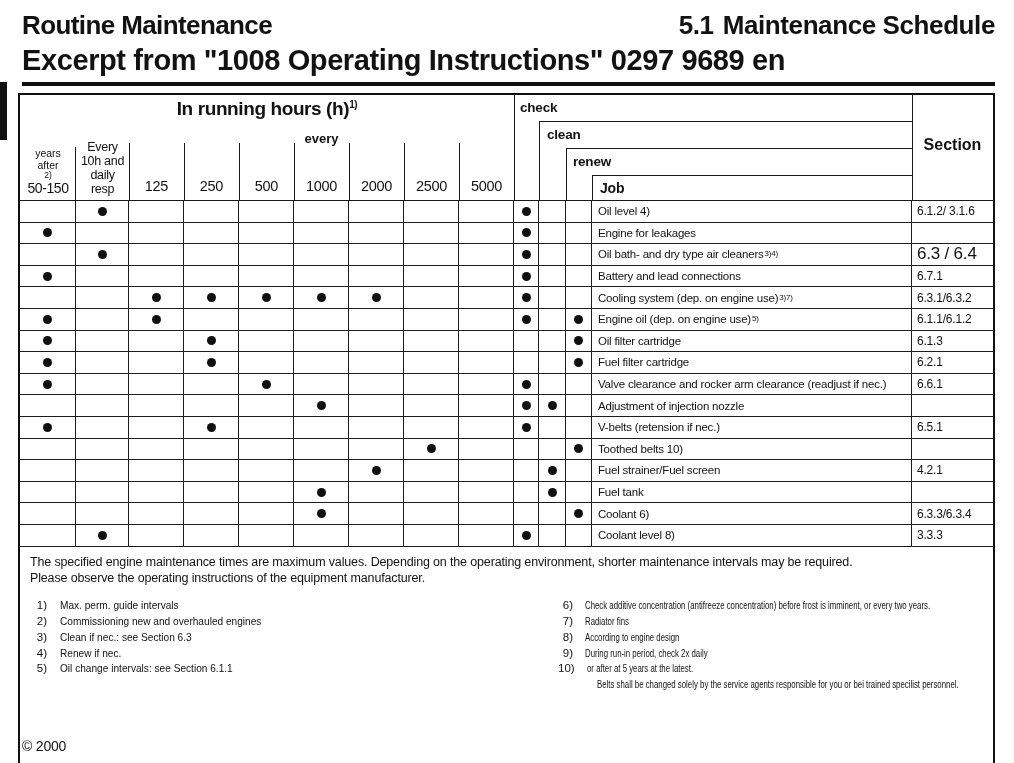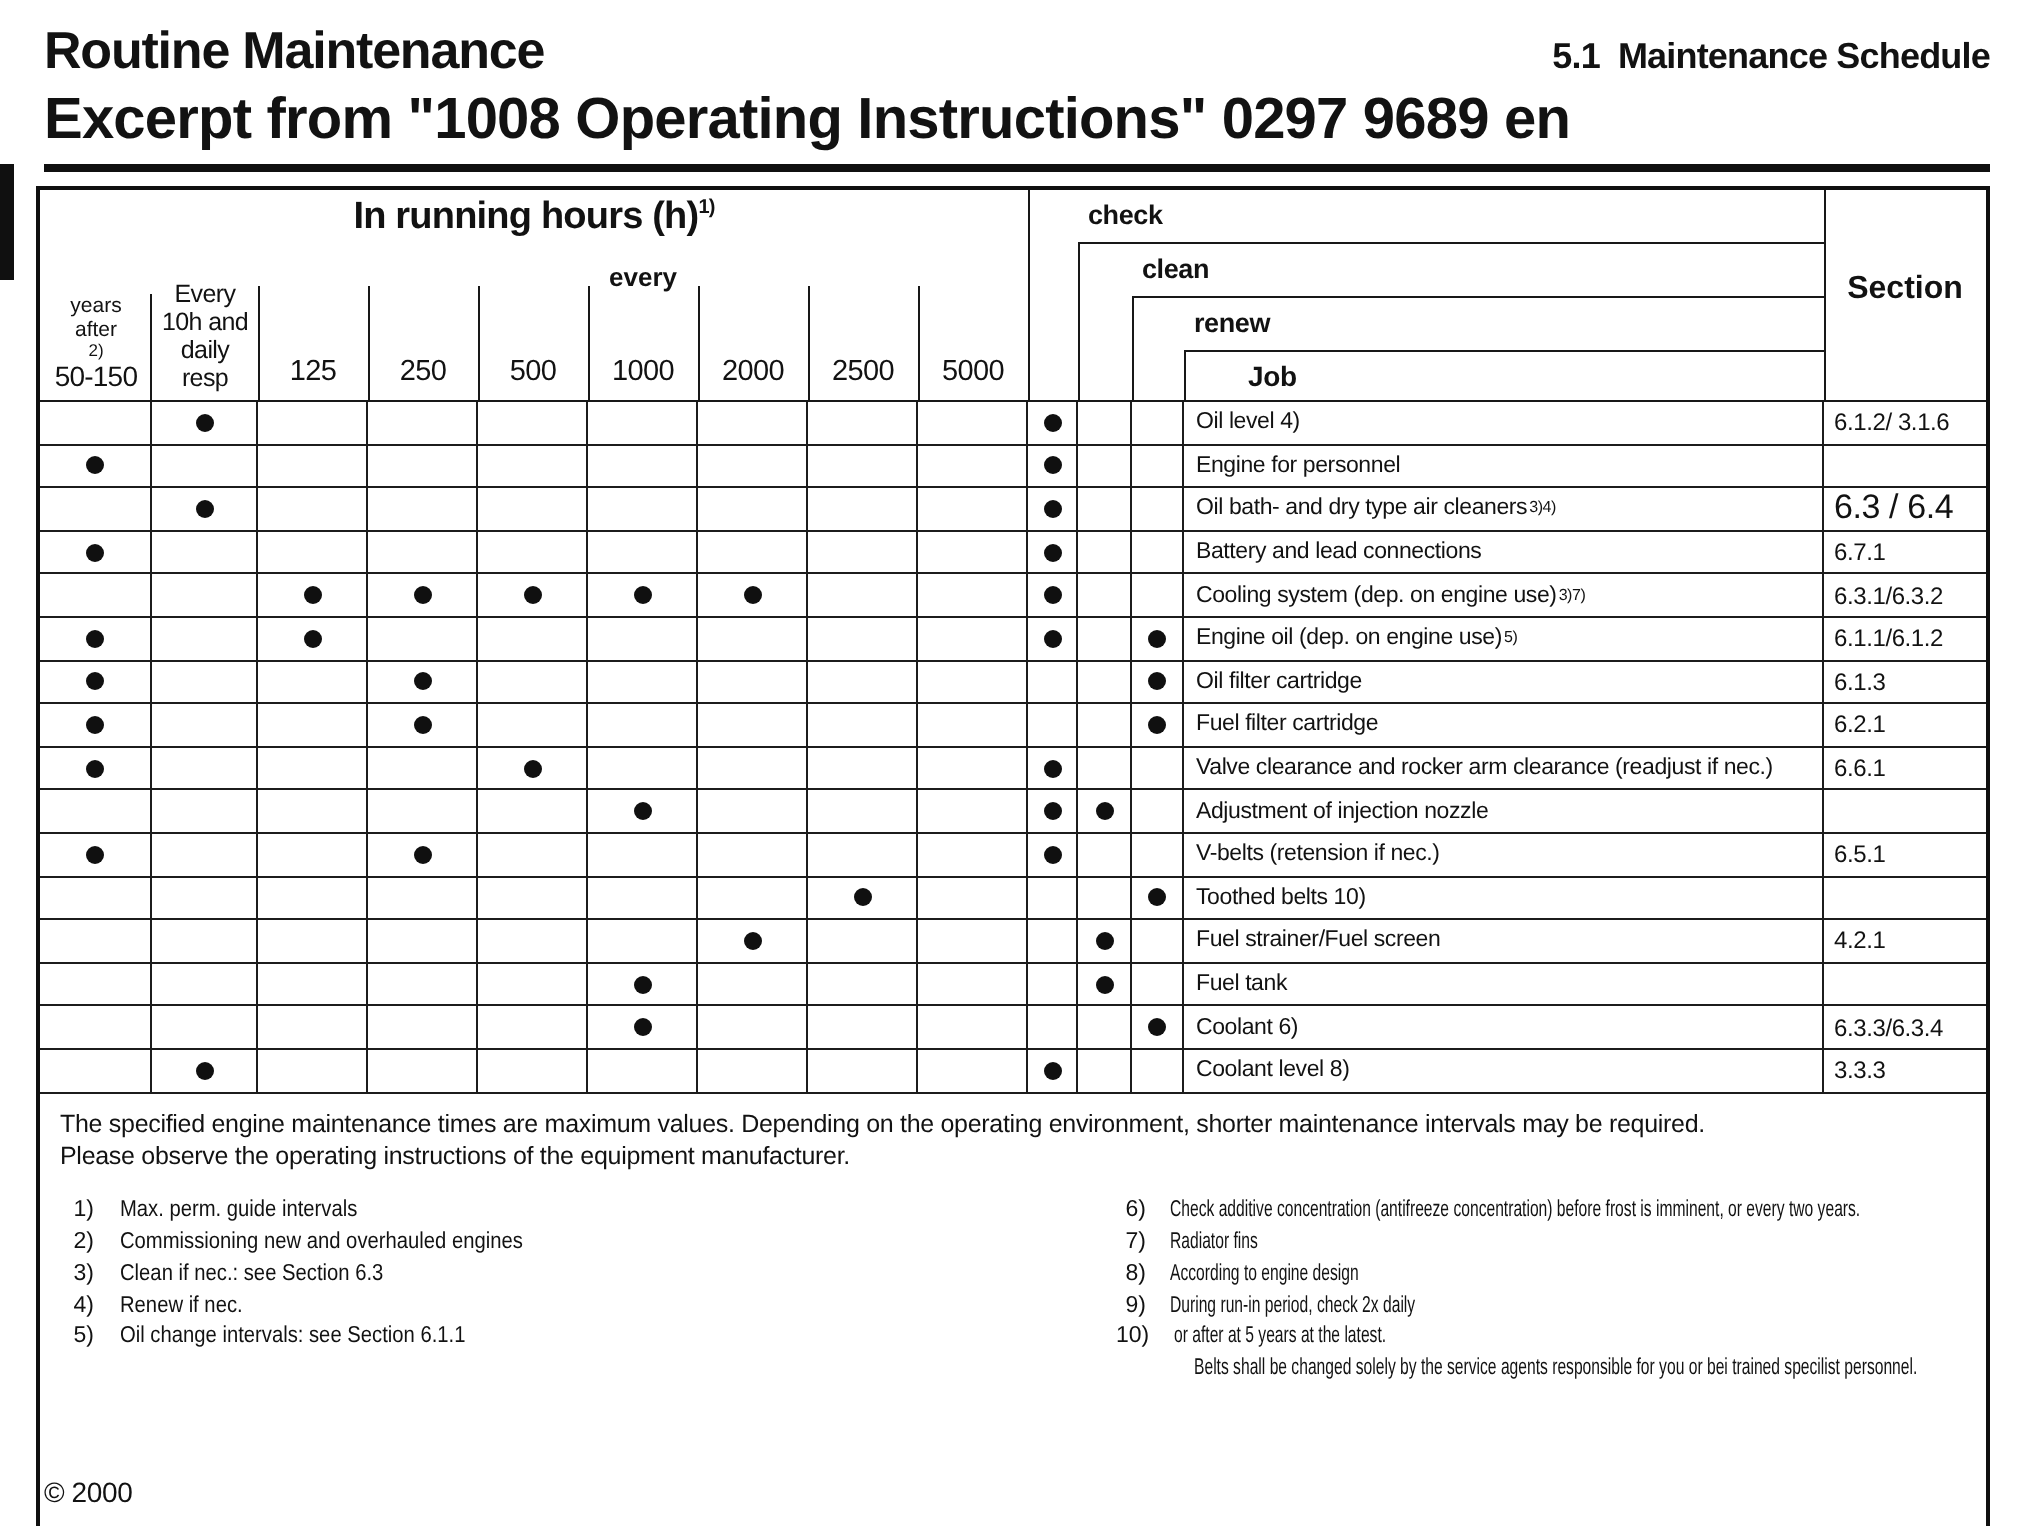--- a/index.html
+++ b/index.html
@@ -12,21 +12,21 @@
   }
   .page { position: relative; width: 1014px; height: 763px; }
 
   
   .side-mark { position: absolute; left: 0; top: 82px; width: 7px; height: 58px; background: #101010; }
 
   
   .header { position: absolute; left: 22px; top: 10px; width: 973px; }
   .header-row { display: flex; justify-content: space-between; align-items: baseline; }
   .title { margin: 0; font-size: 26px; font-weight: bold; letter-spacing: -0.6px; }
-  .chapter { font-size: 18px; font-weight: bold; letter-spacing: -0.4px; white-space: nowrap; }
+  .chapter { font-size: 26px; font-weight: bold; letter-spacing: -0.4px; white-space: nowrap; }
   .chapter .chapter-num { margin-right: 9px; }
   .subtitle {
     margin: 3px 0 0 0; font-size: 29px; font-weight: bold; letter-spacing: -0.4px;
     padding-bottom: 5px; border-bottom: 4px solid #101010; white-space: nowrap;
   }
 
   
   .mtable {
     position: absolute; left: 18px; top: 93px; width: 977px; height: 724px;
     border: 2px solid #101010; display: flex; flex-direction: column; background: #fff;
@@ -37,21 +37,21 @@
   .vline { position: absolute; width: 1px; background: #181818; }
   .hline { position: absolute; height: 1px; background: #181818; }
   .rh-title { position: absolute; left: 0; top: 3px; width: 494px; text-align: center; font-weight: bold; font-size: 19px; letter-spacing: -0.4px; }
   .rh-title sup { font-size: 10px; }
   .every-label { position: absolute; left: 109px; top: 36px; width: 385px; text-align: center; font-weight: bold; font-size: 13px; }
   .col-once { position: absolute; left: 0; bottom: 4px; width: 56px; text-align: center; font-size: 10.5px; line-height: 1.15; }
   .col-once .once-sup { font-size: 8.5px; display: block; line-height: 1.0; }
   .col-once .once-range { font-size: 14px; display: block; letter-spacing: -0.4px; }
   .col-daily { position: absolute; left: 56px; bottom: 4px; width: 53px; text-align: center; font-size: 12.5px; line-height: 1.12; letter-spacing: -0.3px; }
   .hour-label { position: absolute; bottom: 6px; width: 55px; text-align: center; font-size: 14.5px; letter-spacing: -0.3px; }
-  .stair-label { position: absolute; font-weight: bold; font-size: 13.5px; letter-spacing: -0.2px; margin-left: 24px; }
+  .stair-label { position: absolute; font-weight: bold; font-size: 13.5px; letter-spacing: -0.2px; }
   .section-label { position: absolute; left: 892px; top: 41px; width: 81px; text-align: center; font-weight: bold; font-size: 16px; }
 
   
   .tbody {
     display: grid; flex: none;
     grid-template-columns: 56px 53px repeat(7, 55px) 25px 27px 26px 320px 81px;
     grid-auto-rows: 21.6px;
     width: 973px;
   }
   .cell { border-right: 1px solid #1c1c1c; border-bottom: 1px solid #1c1c1c; display: flex; align-items: center; justify-content: center; overflow: visible; }
@@ -178,21 +178,21 @@
         <div class="cell"></div>
         <div class="cell"></div>
         <div class="cell"></div>
         <div class="cell"></div>
         <div class="cell">
           <span class="dot"></span>
         </div>
         <div class="cell"></div>
         <div class="cell"></div>
         <div class="cell jobcell">
-          <span>Engine for personnel</span>
+          <span>Engine for leakages</span>
         </div>
         <div class="cell seccell"></div>
         <div class="cell"></div>
         <div class="cell">
           <span class="dot"></span>
         </div>
         <div class="cell"></div>
         <div class="cell"></div>
         <div class="cell"></div>
         <div class="cell"></div>

